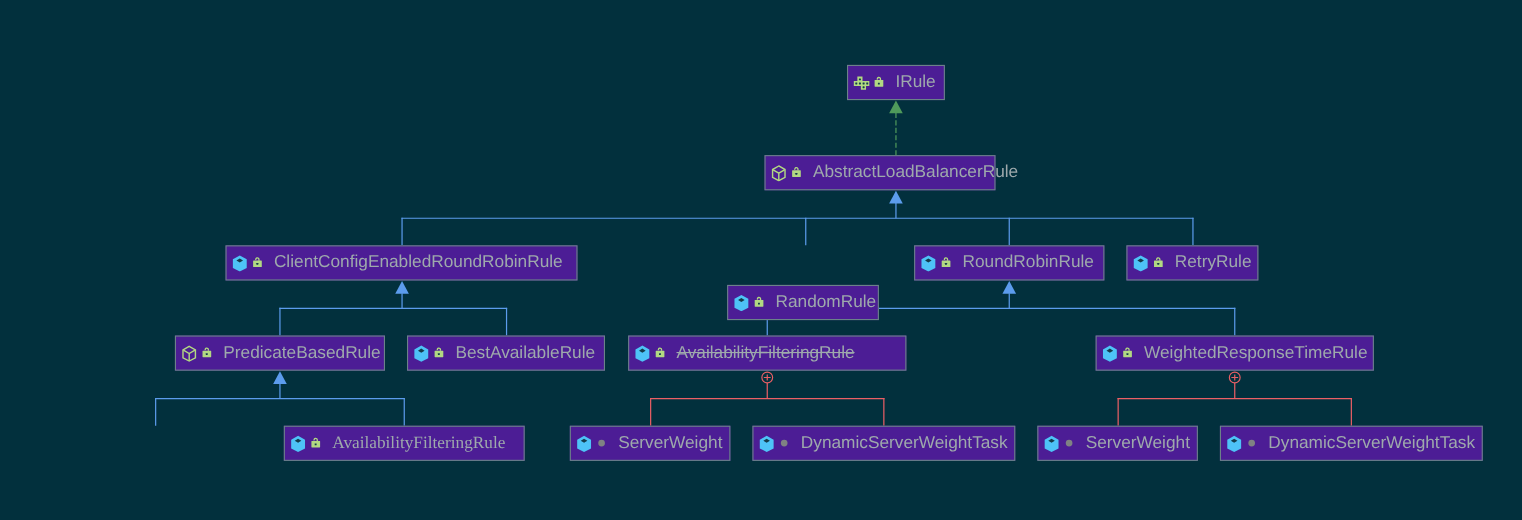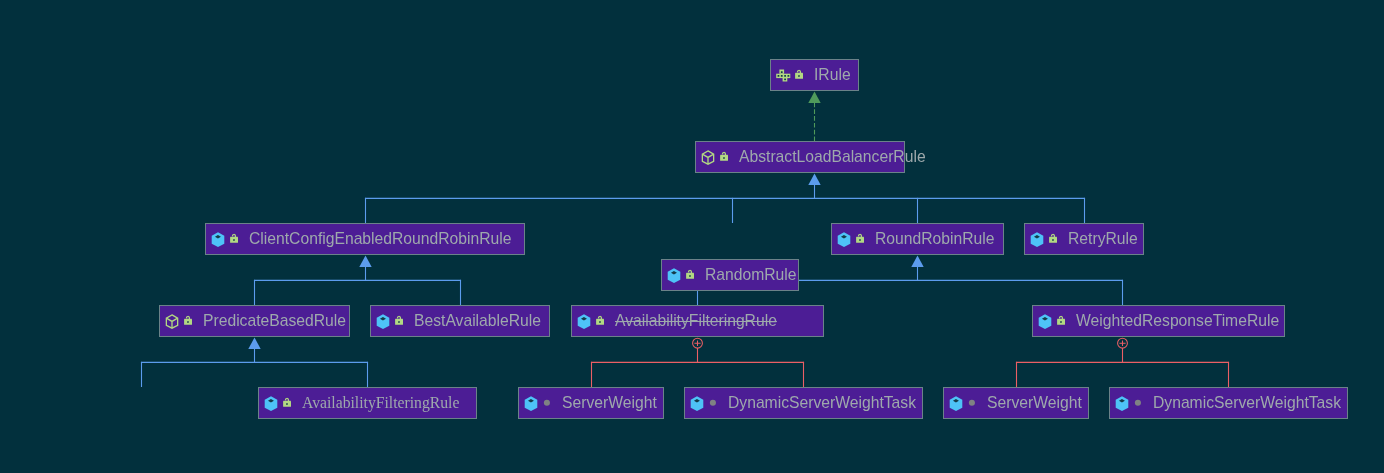--- a/index.html
+++ b/index.html
@@ -173,21 +173,21 @@
           <path fill="#4ec3f7" d="M8.0 1.2 L14.3 4.7 L14.3 12.7 L8.0 15.9 L1.7 12.7 L1.7 4.7 Z"></path>
           <path fill="#143c4b" d="M7.95 3.9 L10.95 5.75 L7.95 7.6 L4.95 5.75 Z"></path>
         </svg>
         <svg class="vis-icon" viewBox="0 0 16 16" width="16" height="16">
           <path fill="none" stroke="#b2d982" stroke-width="1.18" d="M6.63 5.38 A1.44 1.44 0 1 1 9.42 4.89 L9.42 5.95"></path>
           <rect x="4.1" y="5.8" width="7.9" height="6.0" rx="0.4" fill="#b2d982"></rect>
           <rect x="7.1" y="8.2" width="1.7" height="1.55" rx="0.2" fill="#143c4b"></rect>
         </svg>
         <span class="node-label deprecated">AvailabilityFilteringRule</span>
       </div>
-      <div class="node" style="left: 996px; top: 305px; width: 253px; margin-left: 36px;">
+      <div class="node" style="left: 996px; top: 305px; width: 253px;">
         <svg class="kind-icon" viewBox="0 0 16 16" width="16" height="16">
           <path fill="#4ec3f7" d="M8.0 1.2 L14.3 4.7 L14.3 12.7 L8.0 15.9 L1.7 12.7 L1.7 4.7 Z"></path>
           <path fill="#143c4b" d="M7.95 3.9 L10.95 5.75 L7.95 7.6 L4.95 5.75 Z"></path>
         </svg>
         <svg class="vis-icon" viewBox="0 0 16 16" width="16" height="16">
           <path fill="none" stroke="#b2d982" stroke-width="1.18" d="M6.63 5.38 A1.44 1.44 0 1 1 9.42 4.89 L9.42 5.95"></path>
           <rect x="4.1" y="5.8" width="7.9" height="6.0" rx="0.4" fill="#b2d982"></rect>
           <rect x="7.1" y="8.2" width="1.7" height="1.55" rx="0.2" fill="#143c4b"></rect>
         </svg>
         <span class="node-label">WeightedResponseTimeRule</span>

